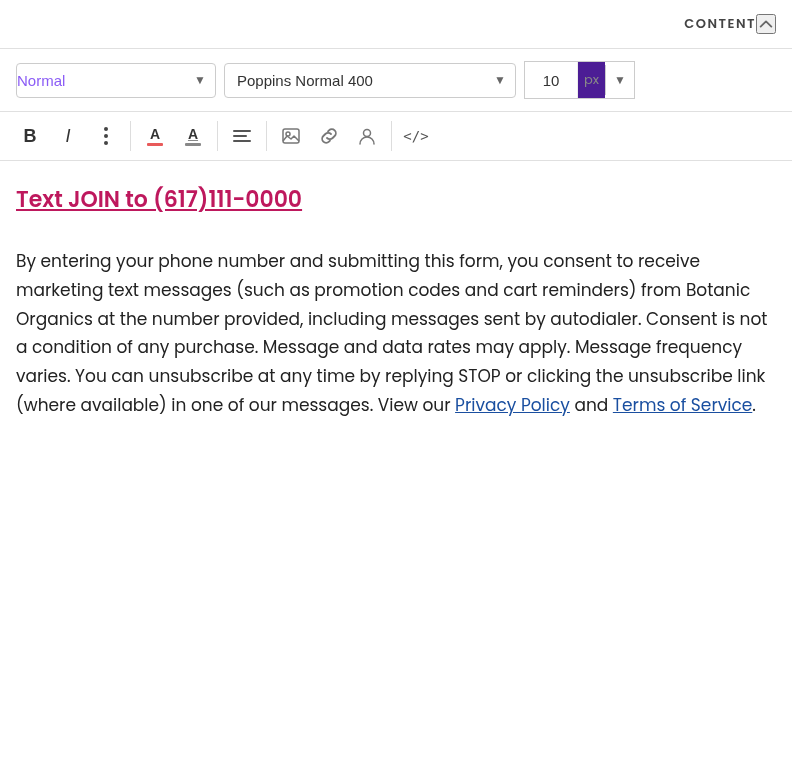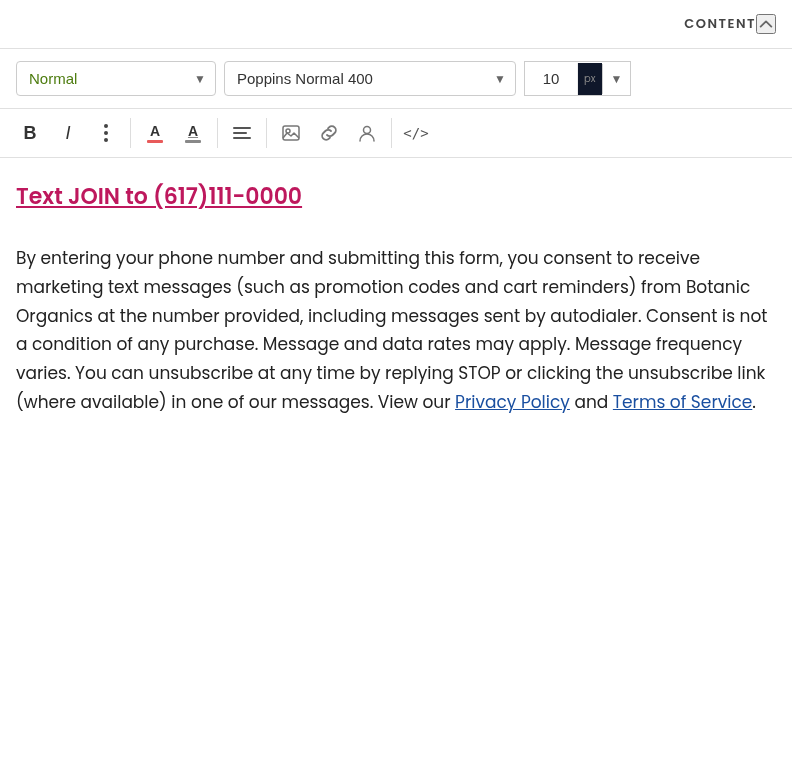--- a/index.html
+++ b/index.html
@@ -56,23 +56,23 @@
       position: relative;
       display: flex;
       align-items: center;
     }
 
     .select-normal {
       appearance: none;
       background: #fff;
       border: 1px solid #ccc;
       border-radius: 4px;
-      padding: 8px 36px 8px 12px;
+      padding: 8px 36px 8px 0;
       font-size: 15px;
-      color: #4d7c0f;
+      color: #8b5cf6;
       cursor: pointer;
       width: 200px;
     }
 
     .select-font {
       appearance: none;
       background: #fff;
       border: 1px solid #ccc;
       border-radius: 4px;
       padding: 8px 36px 8px 12px;
@@ -103,23 +103,23 @@
       border: none;
       outline: none;
       padding: 8px 8px;
       font-size: 15px;
       color: #333;
       text-align: center;
     }
 
     .font-size-px {
       padding: 8px 6px;
-      font-size: 10px;
+      font-size: 13px;
       color: #888;
-      background: #0f172a;
+      background: #4c1d95;
       border-left: 1px solid #eee;
     }
 
     .font-size-chevron-btn {
       padding: 8px 8px;
       background: #fff;
       border: none;
       border-left: 1px solid #ccc;
       cursor: pointer;
       color: #666;

